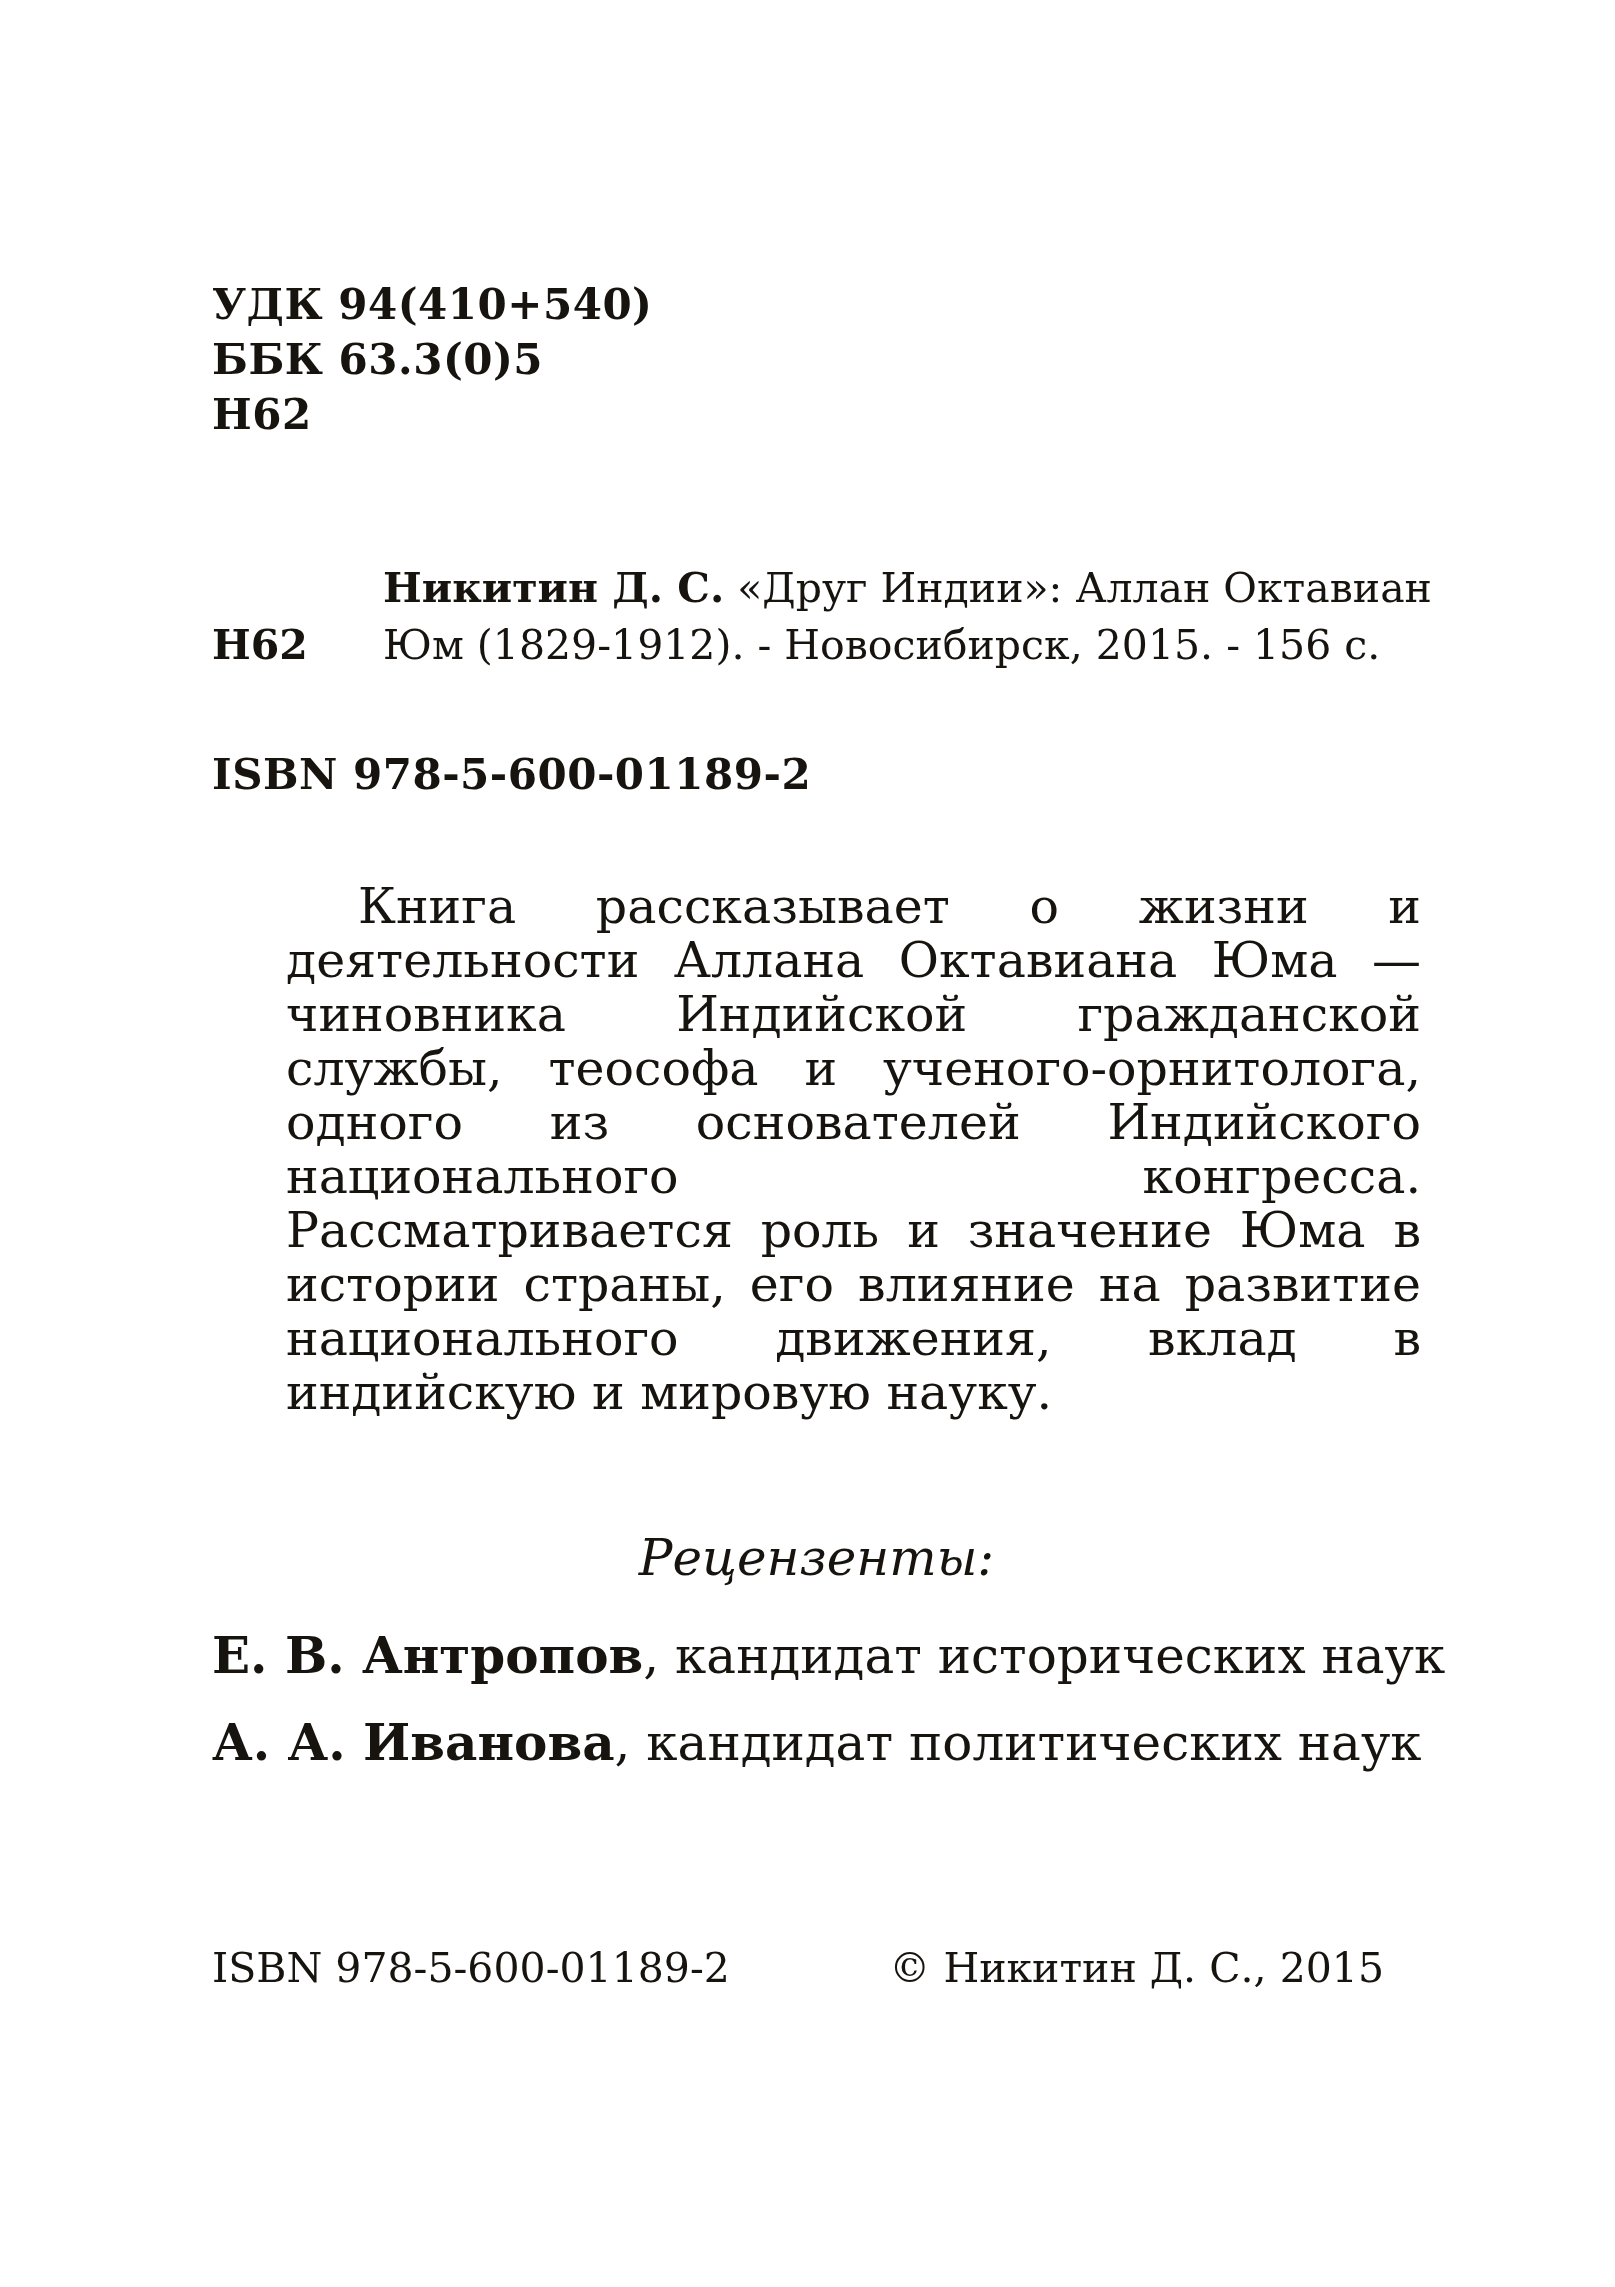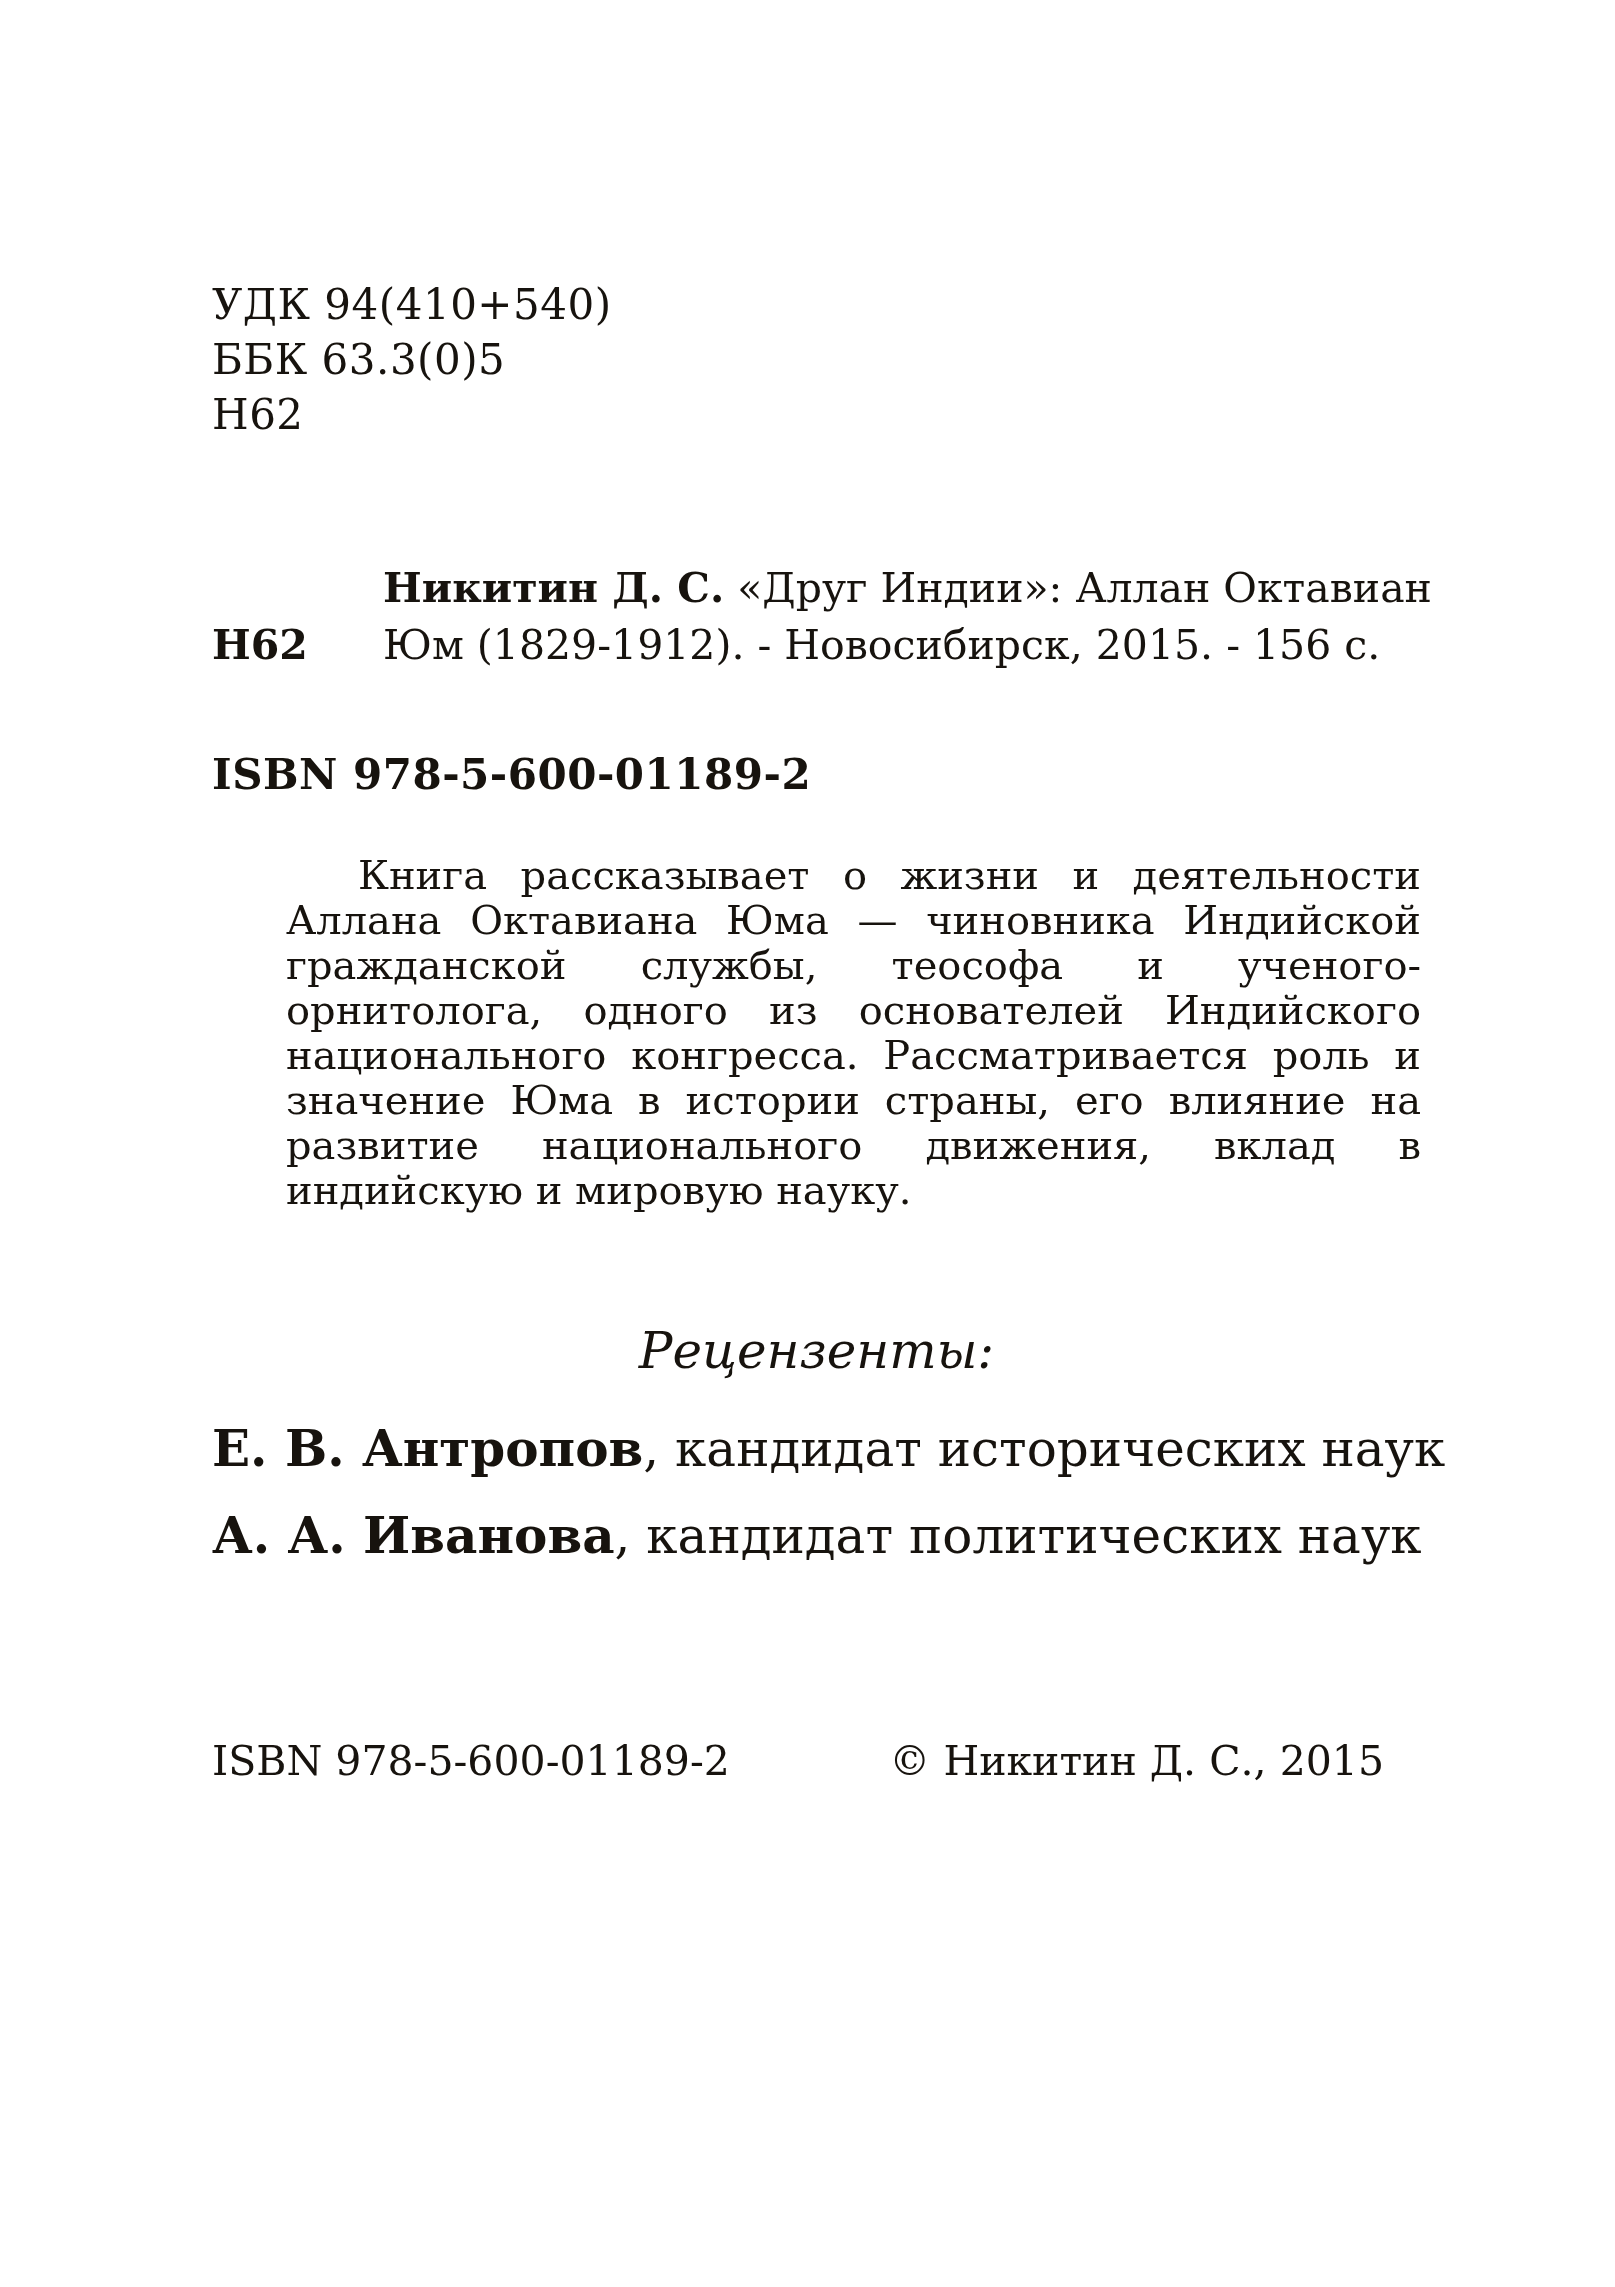--- a/index.html
+++ b/index.html
@@ -24,21 +24,21 @@
     position: absolute;
     left: 212px;
     top: 277px;
     width: 1209px;
   }
   .b { font-weight: bold; }
 
   
   .udk-block {
     font-size: 42px;
-    font-weight: normal;
+    font-weight: bold;
     line-height: 55px;
     letter-spacing: 0.5px;
   }
 
   
   .catalog {
     margin-top: 118px;
     position: relative;
     padding-left: 171px;
     font-size: 41px;
@@ -54,25 +54,25 @@
 
   .isbn-top {
     margin-top: 76px;
     font-size: 42px;
     font-weight: bold;
     letter-spacing: 0.5px;
   }
 
   
   .annotation {
-    margin-top: 54px;
+    margin-top: 81px;
     margin-left: 74px;
     width: 1135px;
-    font-size: 40px;
-    line-height: 45px;
+    font-size: 49px;
+    line-height: 54px;
     text-align: justify;
   }
   .annotation p {
     margin: 0;
     text-indent: 72px;
   }
 
   
   .reviewers {
     margin-top: 109px;

